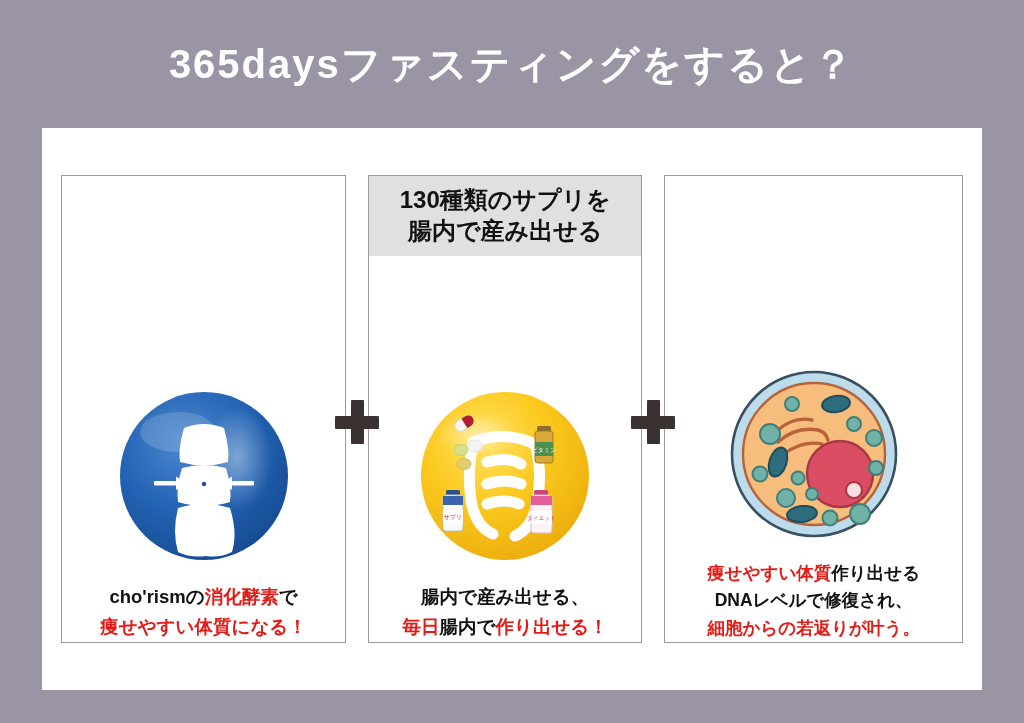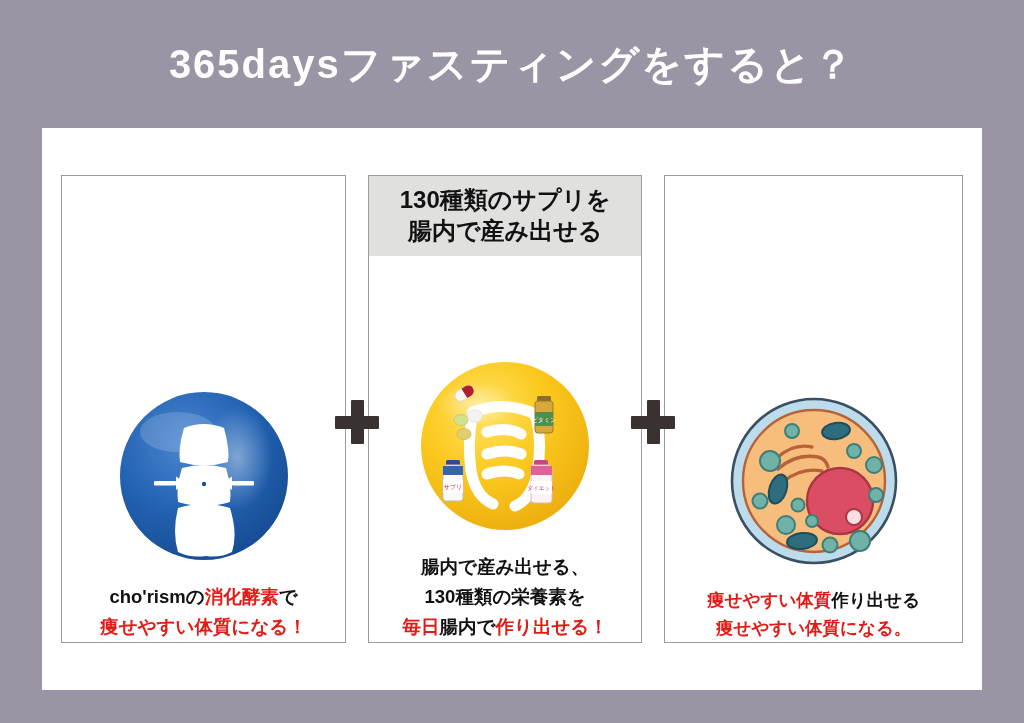--- a/index.html
+++ b/index.html
@@ -289,23 +289,20 @@
               <text x="10.5" y="30" font-family="'Liberation Sans', sans-serif" font-size="5.6" fill="#d6367f" text-anchor="middle">ダイエット</text>
             </g>
           </svg>
         </div>
 
         <div class="caption">
           <div>
             <span>腸内で産み出せる、</span>
           </div>
           <div>
-            <span>130種類の栄養素を</span>
-          </div>
-          <div>
             <span class="hl">毎日</span><span>腸内で</span><span class="hl">作り出せる！</span>
           </div>
         </div>
 
       </div>
     </div>
 
     <div class="plus-gap">
       <div class="plus-mark"></div>
     </div>
@@ -349,21 +346,24 @@
               <circle cx="86" cy="128" r="6"></circle>
             </g>
           </svg>
         </div>
 
         <div class="caption small">
           <div>
             <span class="hl">痩せやすい体質</span><span>作り出せる</span>
           </div>
           <div>
-            <span class="hl">痩せやすい体質になる。</span>
+            <span>DNAレベルで修復され、</span>
+          </div>
+          <div>
+            <span class="hl">細胞からの若返りが叶う。</span>
           </div>
         </div>
 
       </div>
     </div>
 
   </div>
 </div>
 
 </body></html>

